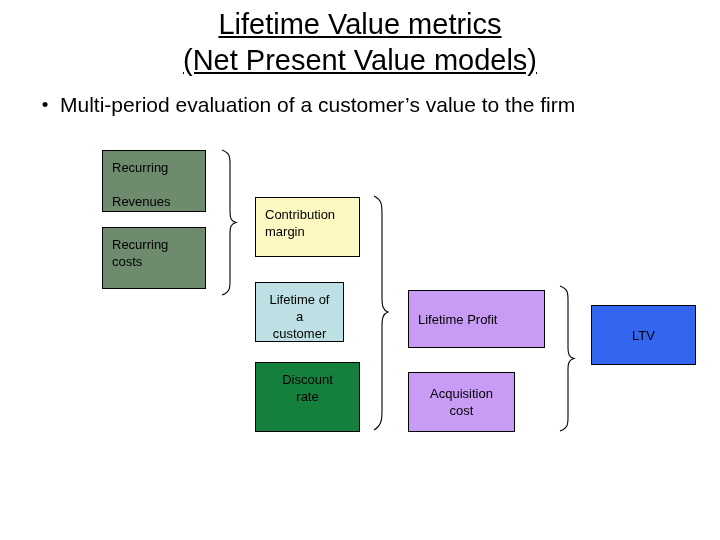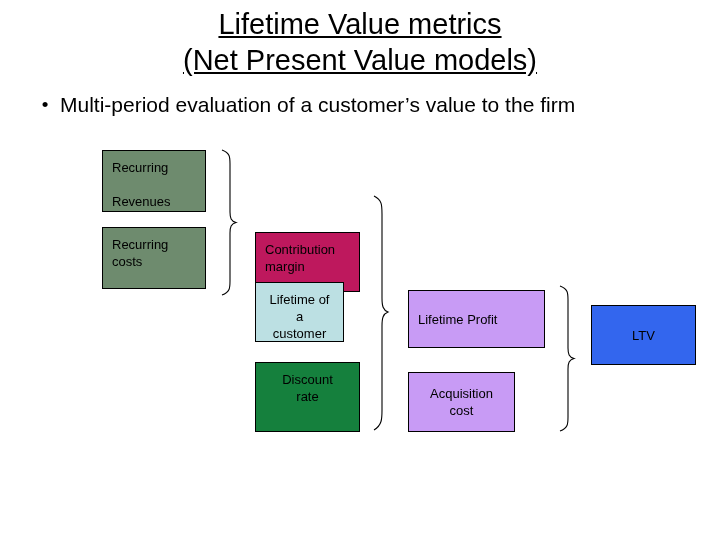--- a/index.html
+++ b/index.html
@@ -115,21 +115,21 @@
   <svg class="brace-svg" style="left:214px; top:148px; width:24px; height:150px;" viewBox="0 0 24 150" preserveAspectRatio="none">
     <path d="M 8,2
              C 16,5 16,9 16,16
              L 16,64
              C 16,70 17,73 22,74.5
              C 17,76 16,79 16,85
              L 16,133
              C 16,140 16,144 8,147"></path>
   </svg>
 
-  <div class="node left vtop" style="left:255px; top:197px; width:105px; height:60px; background:#be185d;margin-top:35px;">Contribution
+  <div class="node left vtop" style="left:255px; top:197px; width:105px; height:60px; background:#fef9c3;">Contribution
 margin</div>
 
   <div class="node center vtop" style="left:255px; top:282px; width:89px; height:60px; background:#BCE0E3;">Lifetime of a
 customer</div>
 
   <div class="node center vtop" style="left:255px; top:362px; width:105px; height:70px; background:#15803d;">Discount
 rate</div>
 
   <svg class="brace-svg" style="left:366px; top:194px; width:24px; height:238px;" viewBox="0 0 24 238" preserveAspectRatio="none">
     <path d="M 8,2

